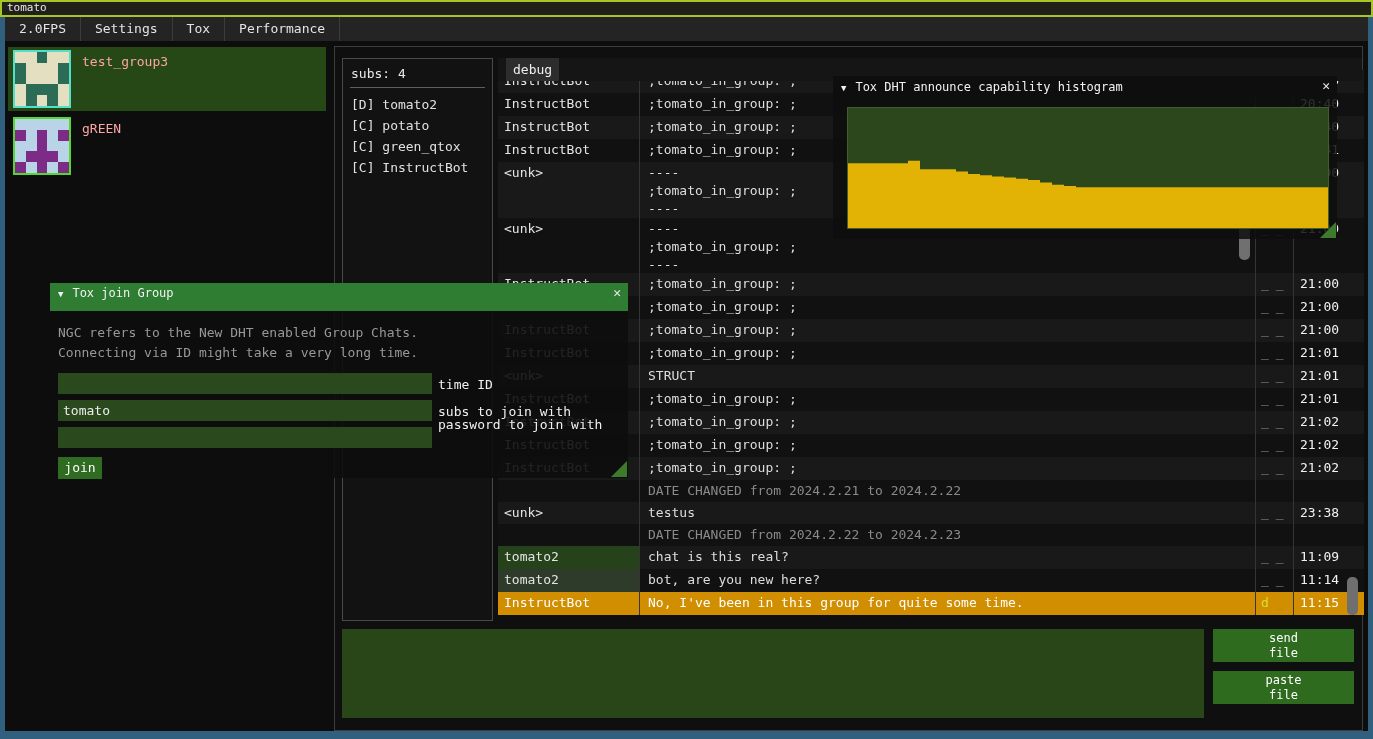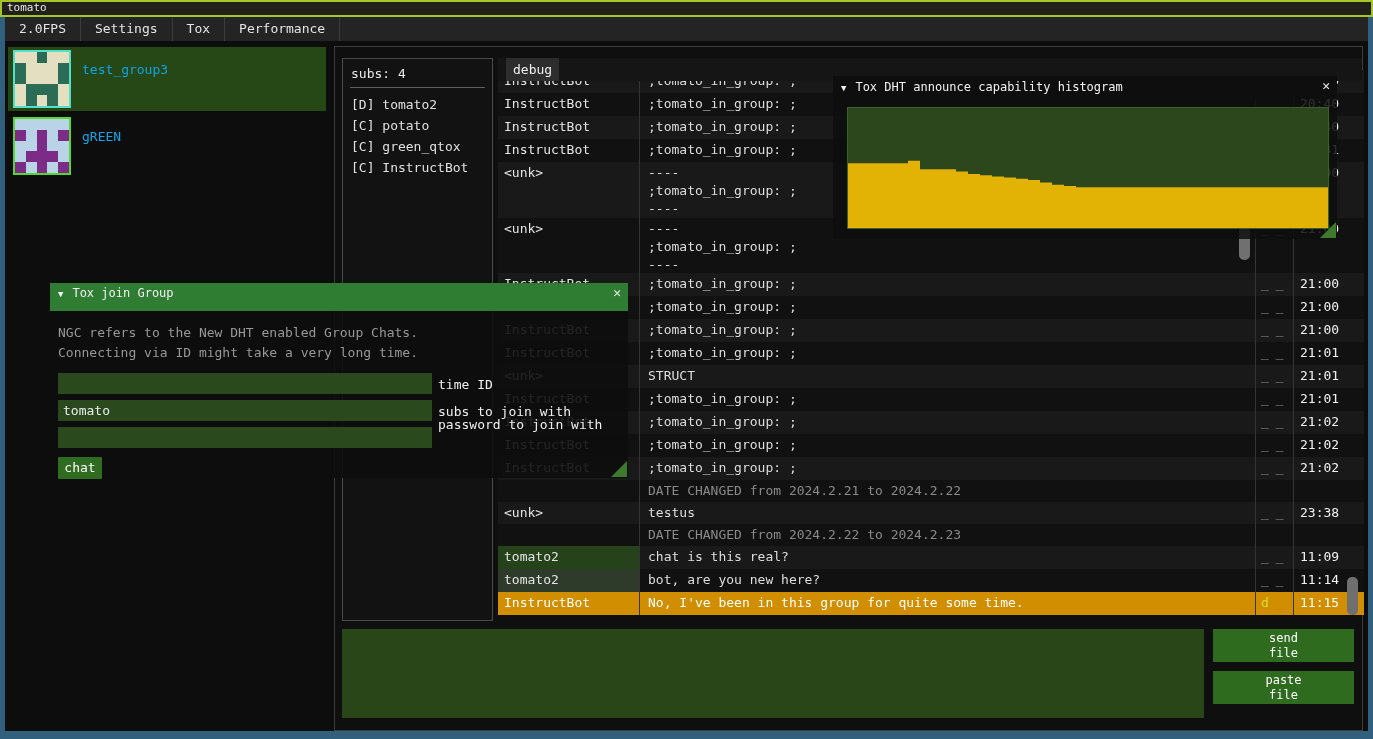--- a/index.html
+++ b/index.html
@@ -16,21 +16,21 @@
   .frame-bottom{ position:absolute; left:0; top:731px; width:1373px; height:8px; background:#31607f; }
   
   .menu-bar { position:absolute; left:5px; top:17px; width:1363px; height:24px; background:#242424; display:flex; }
   .menu-item { padding:0 14px; line-height:24px; color:#e4e4e4; border-right:1px solid #3c3c3c; cursor:default; }
   
   .group-list { position:absolute; left:8px; top:47px; width:318px; }
   .group-item { position:relative; height:64px; margin-bottom:3px; }
   .group-item.selected { background:#264716; }
   .avatar { position:absolute; left:5px; top:3px; width:58px; height:58px; border:2px solid; display:grid;
     grid-template-columns:repeat(5,1fr); grid-template-rows:repeat(5,1fr); }
-  .group-label { position:absolute; left:74px; top:15px; color:#0ea5e9; }
+  .group-label { position:absolute; left:74px; top:7px; color:#fca5a5; }
   
   .big-window { position:absolute; left:334px; top:46px; width:1029px; height:685px; background:#0f0f0f; border:1px solid #3d3d3d; }
   .subs-panel { position:absolute; left:7px; top:11px; width:151px; height:563px; background:#121212; border:1px solid #4a4a4a; }
   .subs-title { padding:7px 8px 4px 8px; color:#e8e8e8; }
   .subs-sep { border-top:1px solid #5f5f5f; margin:2px 7px 6px 7px; }
   .subs-item { padding-left:8px; line-height:21px; color:#e0e0e0; }
   .tab-bar { position:absolute; left:163px; top:11px; width:864px; height:23px; background:#151515; z-index:3; }
   .tab { position:absolute; left:8px; top:0; height:23px; padding:0 7px; background:#2d2d2d; line-height:23px; color:#efefef; }
   
   .chat-rows { position:absolute; left:163px; top:23px; width:866px; height:551px; overflow:hidden; z-index:2; }
@@ -372,21 +372,21 @@
     </div>
     <div class="join-body">
       <div class="join-desc" style="top:34px;">Connecting via ID might take a very long time.</div>
       <div class="join-desc" style="top:14px;">NGC refers to the New DHT enabled Group Chats.</div>
       <input class="join-input" style="top: 62px;" value="">
       <div class="join-label" style="top:66px;">time ID</div>
       <input class="join-input" style="top: 89px;" value="tomato">
       <div class="join-label" style="top:93px;">subs to join with</div>
       <input class="join-input" style="top: 116px;" value="">
       <div class="join-label" style="top:106px;">password to join with</div>
-      <div class="join-btn">chat</div>
+      <div class="join-btn">join</div>
       <div class="resize-grip"></div>
     </div>
   </div>
 
   <div class="float-win hist-win">
     <div class="win-titlebar">
       <span class="tri">▼</span><span>Tox DHT announce capability histogram</span>
       <span class="win-close">✕</span>
     </div>
     <div class="hist-body">

